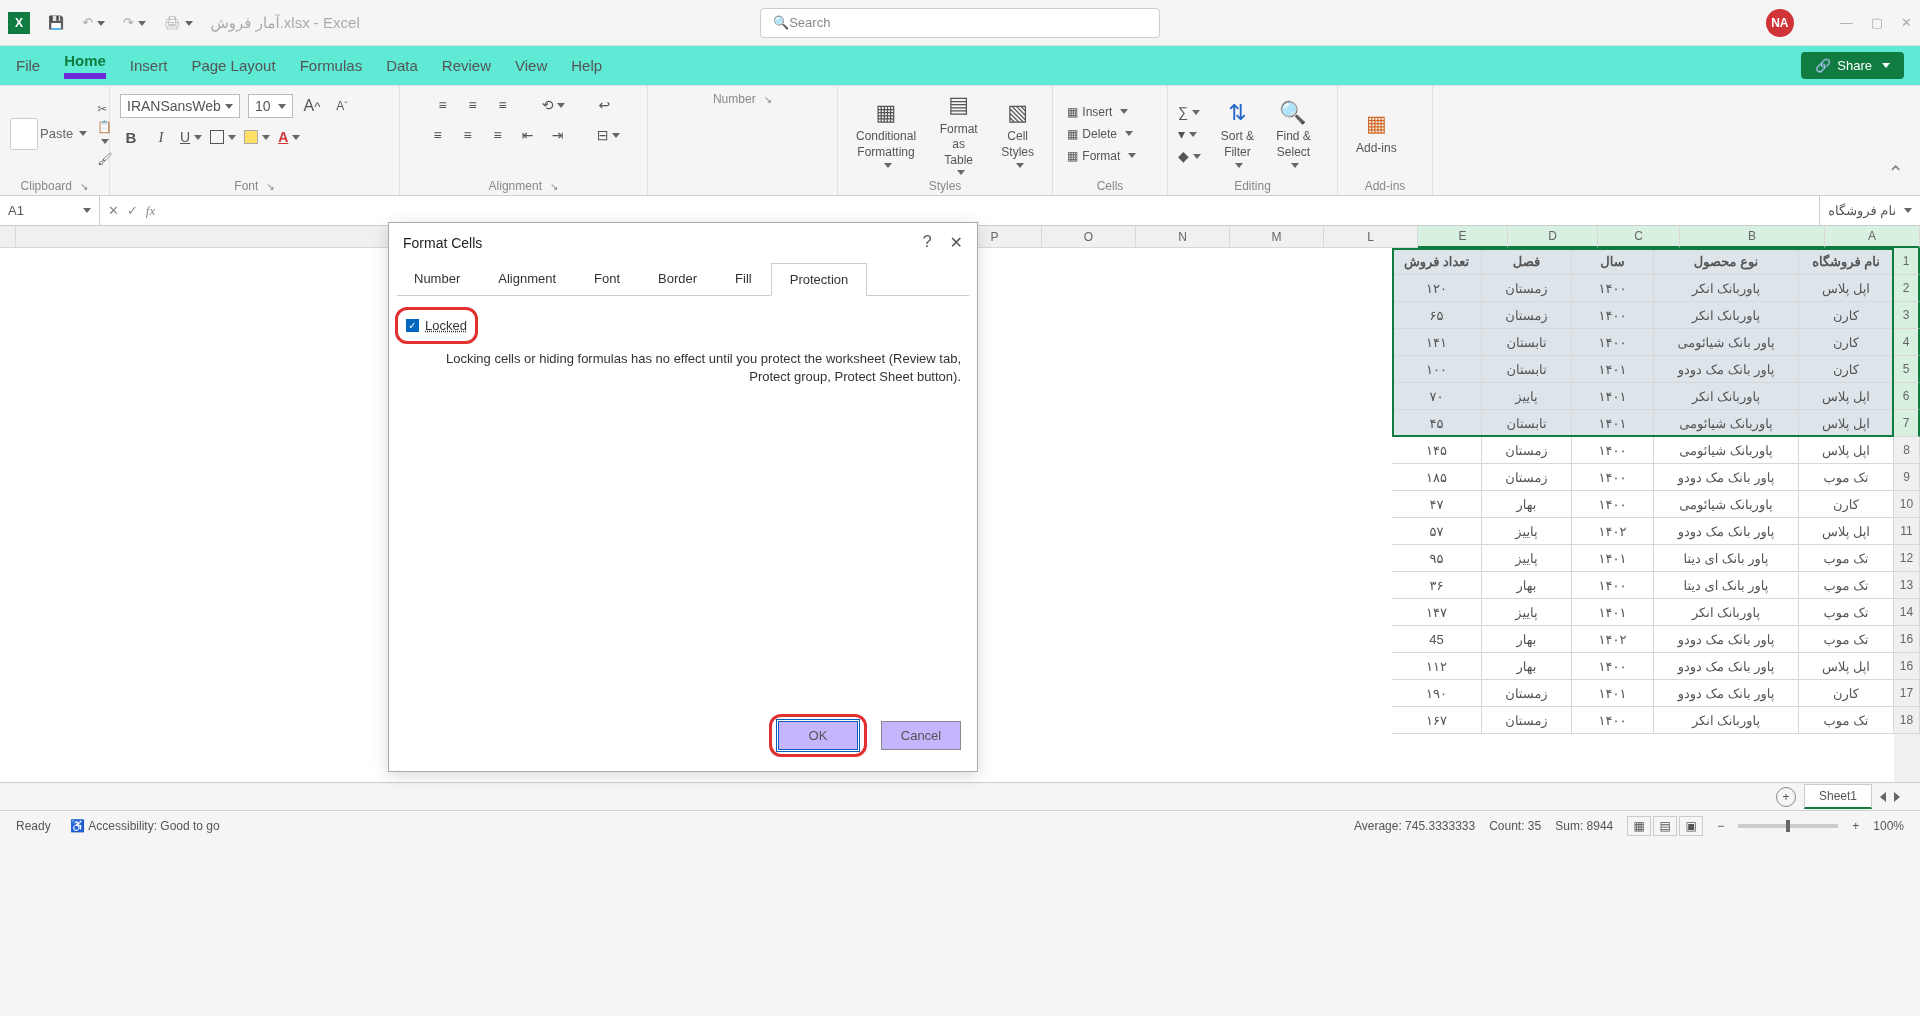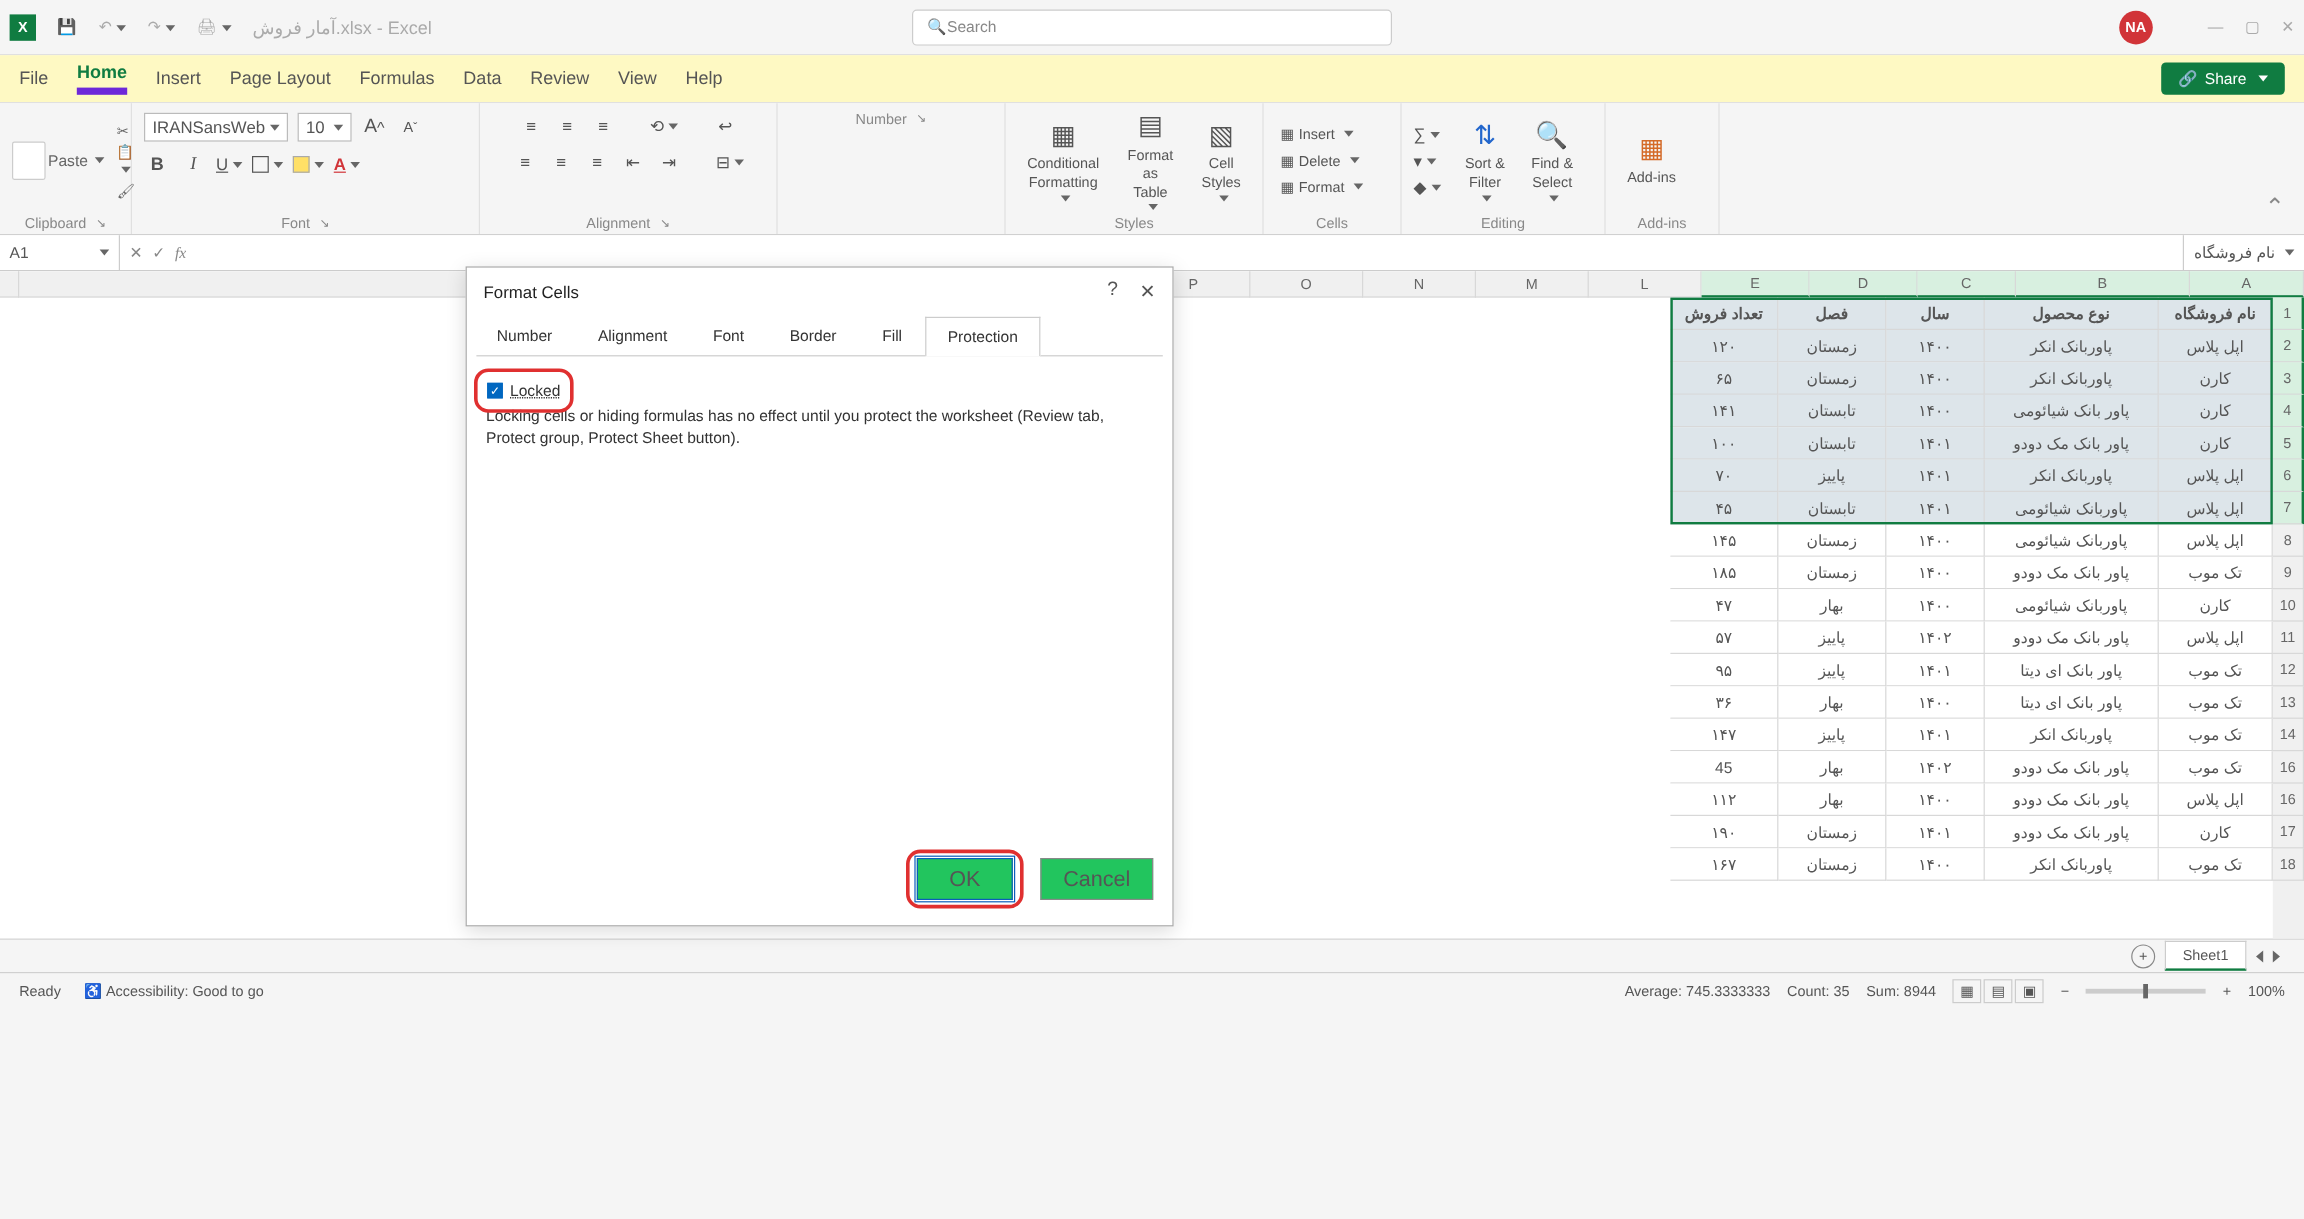--- a/index.html
+++ b/index.html
@@ -5,21 +5,21 @@
 * { margin: 0; padding: 0; box-sizing: border-box; font-family: "Segoe UI", Tahoma, sans-serif; }
 body { background: #f5f5f5; width: 1920px; height: 1016px; overflow: hidden; position: relative; font-size: 13px; color: #555;}
 .titlebar { height: 46px; display: flex; align-items: center; padding: 0 8px; background: #f5f5f5; border-bottom: 1px solid #e0e0e0; }
 .titlebar .excel-icon { width: 22px; height: 22px; background: #107c41; color: white; display: flex; align-items: center; justify-content: center; font-weight: bold; font-size: 12px; margin-right: 12px; }
 .qa-buttons { display: flex; gap: 6px; align-items: center; color: #aaa; }
 .qa-item { padding: 4px 6px; }
 .doc-title { margin-left: 12px; color: #aaa; font-size: 15px; }
 .search-bar { position: absolute; left: 50%; transform: translateX(-50%); width: 400px; height: 30px; border: 1px solid #ccc; border-radius: 4px; display: flex; align-items: center; padding: 0 12px; color: #888; background: white; }
 .win-controls { margin-left: auto; display: flex; align-items: center; gap: 18px; color: #aaa; }
 .avatar { width: 28px; height: 28px; border-radius: 50%; background: #d13438; color: white; display: flex; align-items: center; justify-content: center; font-size: 12px; font-weight: 600; margin-right: 28px; }
-.menubar { height: 40px; display: flex; align-items: center; padding: 0 16px; gap: 24px; background: #fef9c3; font-size: 15px; color: #555; border-bottom: 1px solid #e0e0e0; }
+.menubar { height: 40px; display: flex; align-items: center; padding: 0 16px; gap: 24px; background: #5eead4; font-size: 15px; color: #555; border-bottom: 1px solid #e0e0e0; }
 .menu-item.active { color: #107c41; border-bottom: 6px solid #6d28d9; padding-bottom: 4px; font-weight: 600;}
 .share-btn { margin-left: auto; background: #107c41; color: white; border-radius: 4px; padding: 6px 14px; font-size: 13px; display: flex; align-items: center; gap: 6px;}
 .ribbon { height: 110px; background: #f5f5f5; display: flex; border-bottom: 1px solid #d0d0d0; }
 .ribbon-group { border-right: 1px solid #e0e0e0; display: flex; flex-direction: column; padding: 4px 10px 2px 10px; min-width: 0; }
 .ribbon-group-content { flex: 1; display: flex; align-items: center; gap: 6px; }
 .ribbon-group-label { text-align: center; font-size: 12px; color: #888; padding-top: 2px; display: flex; justify-content: center; align-items: center; gap: 8px;}
 .rg-launcher { font-size: 10px; color: #888; }
 .paste-block { display: flex; flex-direction: row; align-items: center; gap: 2px; color: #666;}
 .paste-icon { width: 28px; height: 32px; border: 1px solid #ccc; background: #fff; position: relative; border-radius: 2px;}
 .mini-col { display: flex; flex-direction: column; gap: 4px; font-size: 12px; color: #666; margin-left: 4px;}
@@ -80,23 +80,23 @@
 .dlg-title .dlg-ctrls { margin-left: auto; display: flex; gap: 18px; color: #555; font-size: 16px;}
 .dlg-tabs { display: flex; padding: 0 6px;}
 .dlg-tab { padding: 8px 18px; font-size: 13px; color: #333; border: 1px solid transparent;}
 .dlg-tab.active { border: 1px solid #ccc; border-bottom-color: white; background: white; position: relative; top: 1px;}
 .dlg-tabunder { border-top: 1px solid #ccc; margin: 0 8px; height: 1px;}
 .dlg-body { padding: 12px 16px; font-size: 13px; color: #333;}
 .chk-row { display: flex; align-items: center; gap: 6px; margin: 4px 0;}
 .chk-box { width: 13px; height: 13px; border: 1px solid #555; display: flex; align-items: center; justify-content: center; font-size: 10px; color: white;}
 .chk-box.checked { background: #0067c0; border-color: #0067c0;}
 .highlight-red { border: 3px solid #e03030; border-radius: 12px; padding: 4px 8px; position: absolute;}
-.dlg-text { margin-top: 3px; line-height: 1.4;}
+.dlg-text { margin-top: 16px; line-height: 1.4; text-align: right;}
 .dlg-buttons { position: absolute; bottom: 14px; right: 16px; display: flex; gap: 14px; align-items: center;}
-.dlg-btn { min-width: 80px; padding: 6px 18px; border: 1px solid #888; background: #22c55e; font-size: 18px; text-align: center;}
+.dlg-btn { min-width: 80px; padding: 6px 18px; border: 1px solid #888; background: #c4b5fd; font-size: 13px; text-align: center;}
 .dlg-btn.primary { border: 1px solid #0a5dbb; outline: 1px solid #0a5dbb; outline-offset: 1px;}
 .ok-highlight { border: 3px solid #e03030; border-radius: 12px; padding: 4px 6px;}
 
 .triangle-left { width:0; height:0; border-top:5px solid transparent; border-bottom:5px solid transparent; border-right:6px solid #666;}
 .triangle-right { width:0; height:0; border-top:5px solid transparent; border-bottom:5px solid transparent; border-left:6px solid #666;}
 
 
 .cw-A { width: 95px; } .cw-B { width: 145px; } .cw-C { width: 82px; } .cw-D { width: 90px; } .cw-E { width: 90px; }
 .cw-blank { width: 94px; }
 .cw-narrow { width: 16px; }

